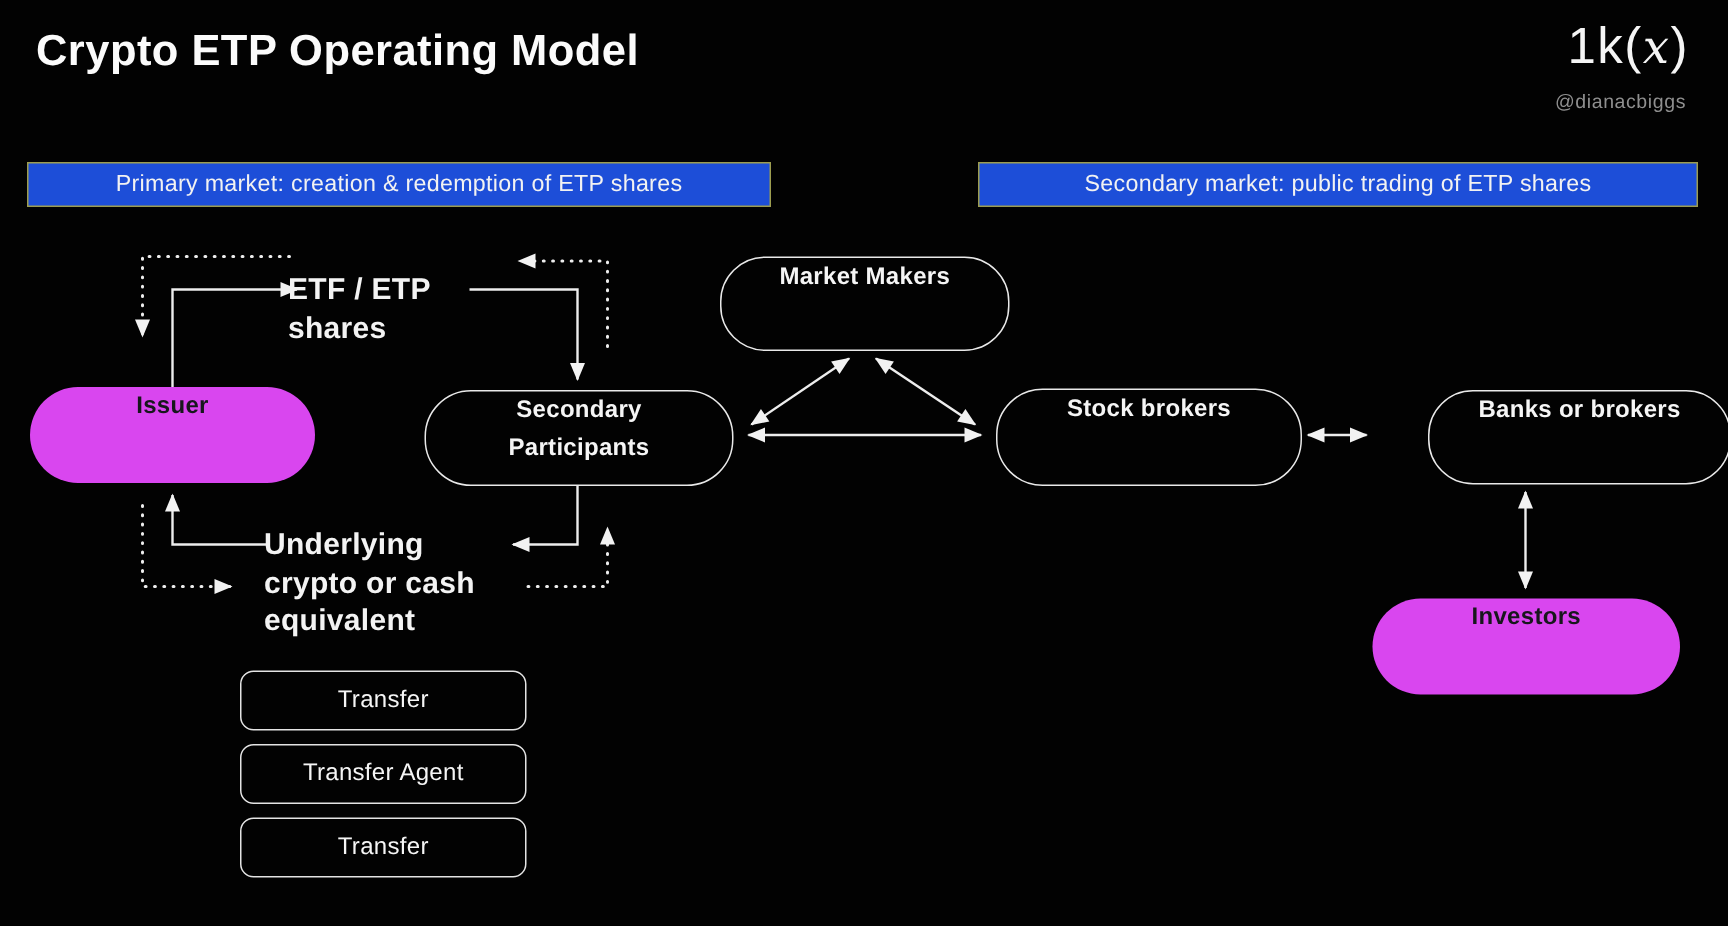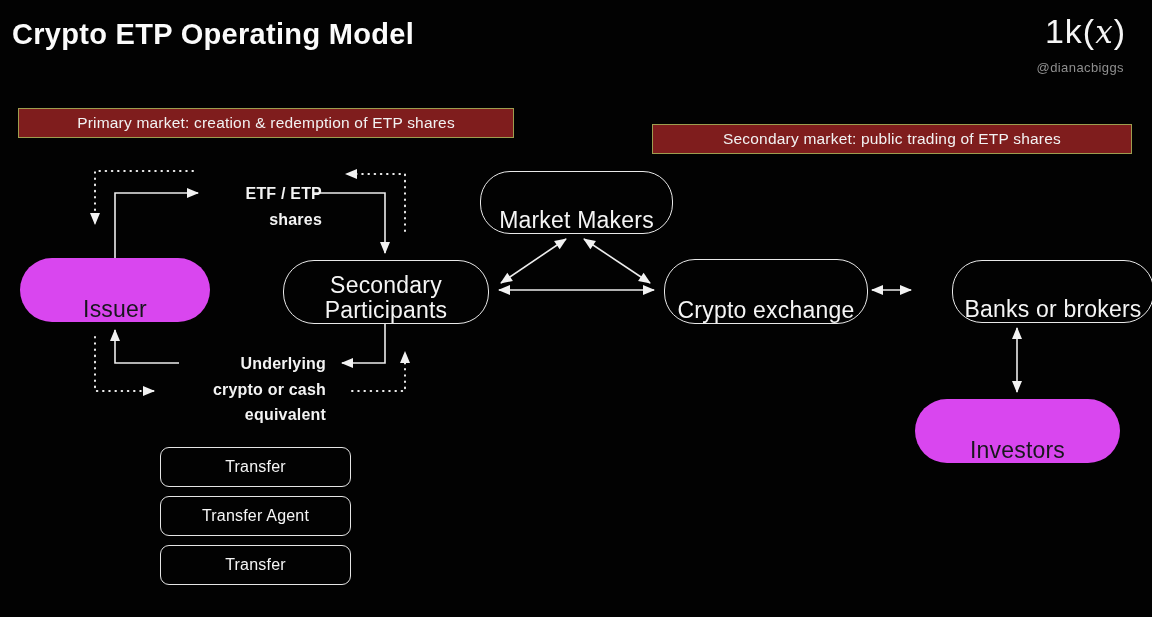--- a/index.html
+++ b/index.html
@@ -1,54 +1,54 @@
 <!DOCTYPE html>
 <html><head>
 <meta charset="utf-8">
 <style>
   html,body{margin:0;padding:0;background:#000;}
   .slide{
     position:relative;width:1152px;height:617px;background:#020202;
     font-family:"Liberation Sans", sans-serif;overflow:hidden;
   }
   .title{
-    position:absolute;left:12px;top:18px;margin:0;
+    position:absolute;left:24px;top:18px;margin:0;
     color:#fbfbfb;font-size:29px;font-weight:600;letter-spacing:.3px;
   }
   .logo{
     position:absolute;right:26px;top:12px;color:#f5f5f5;
     font-size:34px;font-weight:500;letter-spacing:1px;
   }
   .logo .math-x{font-family:"DejaVu Serif", serif;font-style:italic;font-size:31px;}
   .handle{
     position:absolute;right:28px;top:60px;color:#8f8f8f;font-size:13px;letter-spacing:.4px;
   }
   .section-label{
-    position:absolute;height:28px;border:1.5px solid #9d9d4f;background:#7f1d1d;
+    position:absolute;height:28px;border:1.5px solid #9d9d4f;background:#1d4ed8;
     display:flex;align-items:center;justify-content:center;
     color:#f2f2f2;font-size:15.5px;font-weight:500;letter-spacing:.2px;
   }
   #primary-label{left:18px;top:108px;width:494px;}
-  #secondary-label{left:652px;top:108px;width:478px;margin-top:16px;}
+  #secondary-label{left:652px;top:108px;width:478px;}
   .arrows{position:absolute;left:0;top:0;}
   .node{
-    position:absolute;display:flex;flex-direction:column;align-items:center;justify-content:flex-end;
+    position:absolute;display:flex;flex-direction:column;align-items:center;justify-content:flex-start;
     background:#020202;border:1.5px solid #e9e9e9;color:#f5f5f5;
-    font-size:23px;font-weight:400;text-align:center;line-height:25px;letter-spacing:.2px;
+    font-size:16px;font-weight:700;text-align:center;line-height:25px;letter-spacing:.2px;
   }
   .node.filled{background:#d946ef;border:none;color:#17171c;}
   #issuer{left:20px;top:258px;width:190px;height:64px;border-radius:32px;}
   #authorised-participants{left:283px;top:260px;width:204px;height:62px;border-radius:31px;}
   #market-makers{left:480px;top:171px;width:191px;height:61px;border-radius:30px;}
   #stock-exchange{left:664px;top:259px;width:202px;height:63px;border-radius:31px;}
   #banks-or-brokers{left:952px;top:260px;width:200px;height:61px;border-radius:30px;}
   #investors{left:915px;top:399px;width:205px;height:64px;border-radius:32px;}
   .flow-label{
-    position:absolute;text-align:right;color:#f3f3f3;
-    font-size:16px;font-weight:600;line-height:25.5px;letter-spacing:.2px;
+    position:absolute;text-align:left;color:#f3f3f3;
+    font-size:20px;font-weight:600;line-height:25.5px;letter-spacing:.2px;
   }
   #shares-label{left:192px;top:181px;width:130px;}
   #underlying-label{left:176px;top:351px;width:150px;}
   .service-box{
     position:absolute;left:160px;width:189px;height:38px;border:1.4px solid #e4e4e4;
     border-radius:9px;background:#020202;display:flex;align-items:center;justify-content:center;
     color:#f5f5f5;font-size:16px;font-weight:500;letter-spacing:.2px;
   }
   #trustee{top:447px;}
   #transfer-agent{top:496px;}
@@ -108,21 +108,21 @@
   <div class="node" id="authorised-participants">
     <div>Secondary</div>
     <div>Participants</div>
   </div>
 
   <div class="node" id="market-makers">
     <span>Market Makers</span>
   </div>
 
   <div class="node" id="stock-exchange">
-    <span>Crypto exchange</span>
+    <span>Stock brokers</span>
   </div>
 
   <div class="node" id="banks-or-brokers">
     <span>Banks or brokers</span>
   </div>
 
   <div class="node filled" id="investors">
     <span>Investors</span>
   </div>
 

